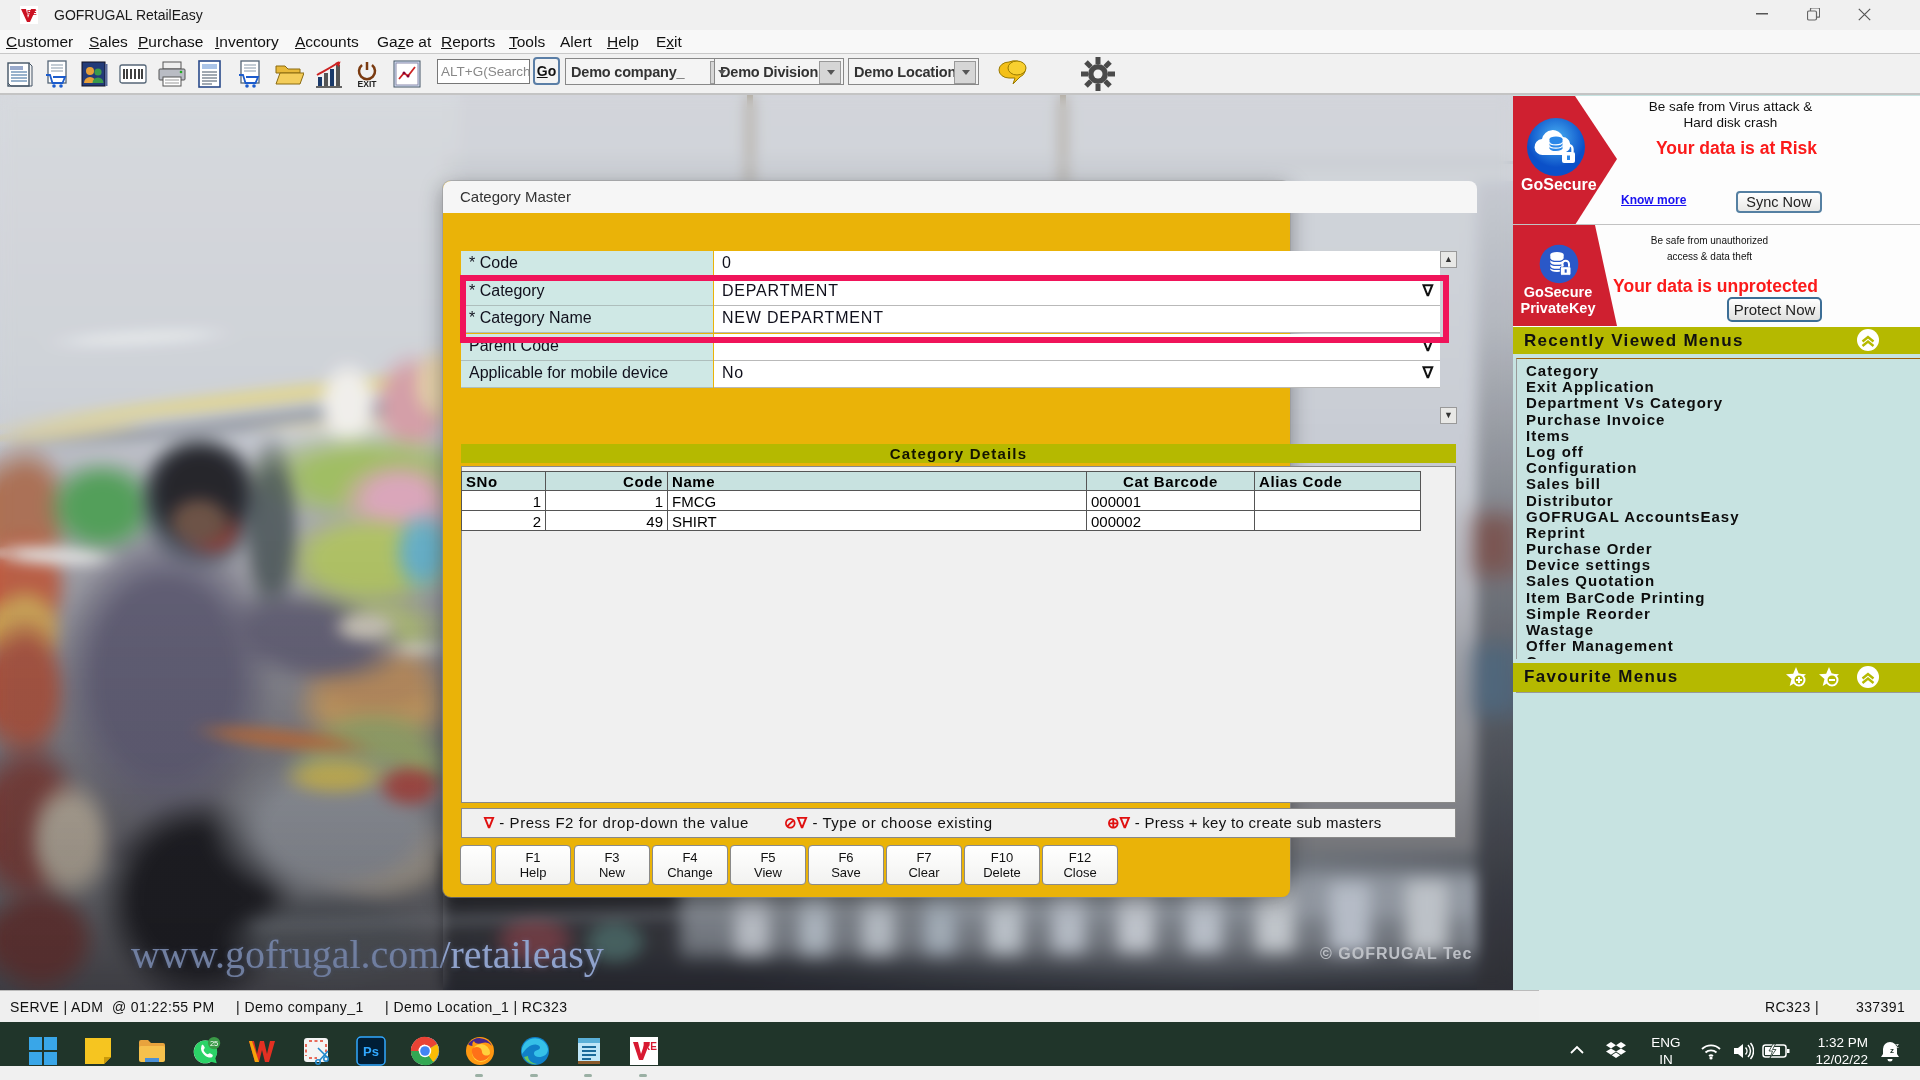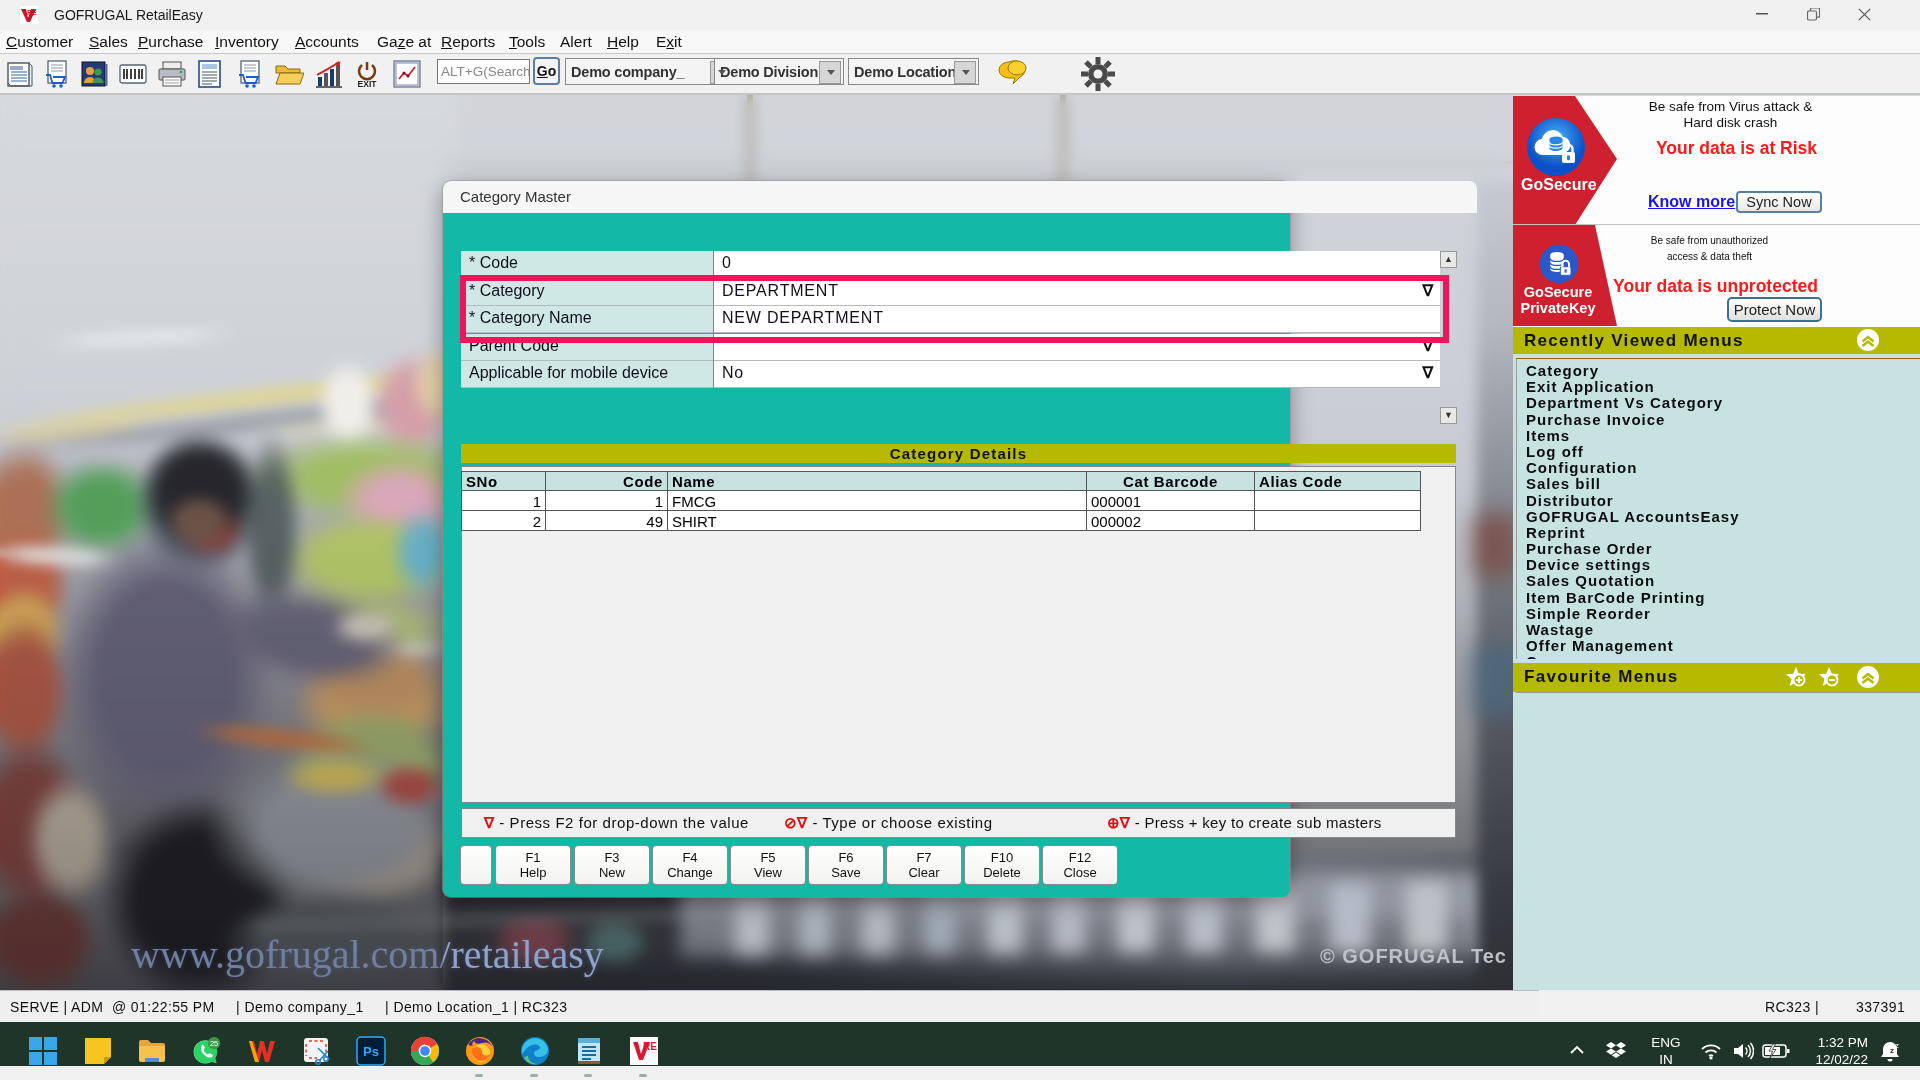--- a/index.html
+++ b/index.html
@@ -11,21 +11,21 @@
 #titletxt{left:54px;top:7px;font-size:14px;color:#1a1a1a;}
 #menubar{left:0;top:30px;width:1920px;height:23px;background:#f8f8f8;font-size:15.5px;color:#111;}
 #menubar span{position:absolute;top:3px;}
 #toolbar{left:0;top:53px;width:1920px;height:42px;background:#f1f1f1;border-top:1px solid #c8c8c8;border-bottom:2px solid #c4c4c4;}
 .ticon{position:absolute;top:5px;width:30px;height:30px;}
 
 #main{left:0;top:95px;width:1920px;height:895px;background:#cbcfd7;}
 #photo{left:0;top:0;width:1513px;height:895px;overflow:hidden;background:#c9cdd5;}
 .blob{position:absolute;}
 
-#dialog{left:443px;top:86px;width:847px;height:716px;background:#14b8a6;border-radius:8px;box-shadow:0 0 0 1px rgba(150,150,150,.55),0 5px 22px rgba(0,0,0,.38);}
+#dialog{left:443px;top:86px;width:847px;height:716px;background:#eab308;border-radius:8px;box-shadow:0 0 0 1px rgba(150,150,150,.55),0 5px 22px rgba(0,0,0,.38);}
 #dlgtitle{left:17px;top:7px;font-size:15px;color:#333;}
 #modeband{left:2px;top:32px;width:1030px;height:33px;background:#b5b900;}
 #modeband span{position:absolute;left:18px;top:5px;font-size:19px;font-weight:bold;color:#141400;letter-spacing:1.2px;}
 .frow-label{position:absolute;left:18px;width:252px;height:27px;background:#cfe8e5;border-bottom:1px solid #aebebc;font-size:16px;color:#10101c;padding:3px 0 0 8px;}
 .frow-val{position:absolute;left:271px;width:726px;height:27px;background:#fff;border-bottom:1px solid #b9b9b9;font-size:16px;color:#10101c;padding:3px 0 0 8px;letter-spacing:.8px;}
 .nabla{position:absolute;right:6px;top:2px;font-size:16px;color:#111;font-weight:bold;}
 #redbox{left:17px;top:94px;width:989px;height:68px;border:6px solid #f0145a;background:transparent;z-index:5;}
 .scrbtn{position:absolute;left:997px;width:17px;height:17px;background:#e8e8e6;border:1px solid #999;font-size:9px;color:#333;text-align:center;line-height:15px;}
 #cdband{left:18px;top:263px;width:995px;height:19px;background:#b5b900;text-align:center;font-size:15px;font-weight:bold;color:#141400;padding-top:1px;letter-spacing:1.2px;}
 #tblbox{left:18px;top:285px;width:995px;height:337px;background:#f0f0f0;border:1px solid #888;}
@@ -268,21 +268,21 @@
     <div class="blob" style="left:1474px;top:420px;width:39px;height:60px;background:#7a4a44;filter:blur(9px);"></div>
     <div class="blob" style="left:1474px;top:550px;width:39px;height:70px;background:#44607a;filter:blur(9px);"></div>
     <div class="blob" style="left:490px;top:818px;width:90px;height:55px;background:radial-gradient(closest-side,#6a3038 55%,rgba(106,48,56,0));"></div>
     <div class="blob" style="left:580px;top:822px;width:70px;height:50px;background:radial-gradient(closest-side,#3a5a58 55%,rgba(58,90,88,0));"></div>
     <div class="blob" style="left:250px;top:818px;width:760px;height:5px;background:rgba(150,156,164,.65);transform:rotate(-1.6deg);filter:blur(2px);"></div>
 
     <div class="blob" style="left:0;top:0;width:1513px;height:895px;backdrop-filter:blur(7px) saturate(.88);"></div>
     <div class="blob" style="left:0;top:0;width:1513px;height:895px;background:rgba(198,200,212,.07);"></div>
 
     <div class="blob" style="left:131px;top:836px;font-family:'Liberation Serif',serif;font-size:40px;color:#8fa2cc;text-shadow:0 0 5px rgba(110,130,180,.4);">www.gofrugal.com/retaileasy</div>
-    <div class="blob" style="left:1320px;top:850px;font-size:20px;font-weight:bold;color:#bdc0c6;letter-spacing:1px;">© GOFRUGAL Tec</div>
+    <div class="blob" style="left:1320px;top:850px;font-size:16px;font-weight:bold;color:#bdc0c6;letter-spacing:1px;">© GOFRUGAL Tec</div>
 
     <div class="blob" style="left:0;top:430px;width:443px;height:465px;background:linear-gradient(180deg,rgba(10,10,16,0) 0%,rgba(10,10,16,.10) 55%,rgba(10,10,16,.26) 100%);"></div>
   </div>
   <div class="abs" id="rpanel">
 
     <div class="ad" style="top:1px;height:129px;border-bottom:1px solid #c2c2c2;">
       <polygon points="" id="arrow1"></polygon>
       <svg class="abs" style="left:0;top:0" width="110" height="129">
           <polygon points="0,0 62,0 104,63 62,129 0,129" fill="#cf2030"></polygon>
         </svg>
@@ -302,21 +302,21 @@
           </g>
         <g>
             <rect x="36" y="35" width="13" height="11" rx="2" fill="#fff"></rect>
             <path d="M38.5 35 v-3 a4 4 0 0 1 8 0 v3" stroke="#fff" stroke-width="2.4" fill="none"></path>
             <rect x="41" y="38.5" width="3" height="4.5" fill="#2a87e8"></rect>
           </g>
       </svg>
       <div class="abs" style="left:8px;top:80px;width:72px;text-align:center;font-weight:bold;font-size:16px;color:#fff;">GoSecure</div>
       <div class="abs" style="left:74px;top:3px;width:287px;text-align:center;font-size:13.5px;color:#111;line-height:16px;">Be safe from Virus attack &amp;<br>Hard disk crash</div>
       <div class="abs" style="left:80px;top:42px;width:287px;text-align:center;font-size:17.5px;font-weight:bold;color:#fb1a1a;">Your data is at Risk</div>
-      <div class="abs" style="left:135px;top:97px;font-size:16px;font-weight:bold;color:#1a12f0;text-decoration:underline;">Know more</div>
+      <div class="abs" style="left:108px;top:97px;font-size:12px;font-weight:bold;color:#1a12f0;text-decoration:underline;">Know more</div>
       <div class="abs" style="left:223px;top:95px;width:86px;height:22px;border:2px solid #5580a2;border-radius:4px;background:linear-gradient(#fff,#e8e8e6);text-align:center;font-size:14.5px;color:#222;padding-top:1px;">Sync Now</div>
     </div>
 
     <div class="ad" style="top:130px;height:102px;">
       <svg class="abs" style="left:0;top:0" width="110" height="101">
           <polygon points="0,0 82,0 104,101 0,101" fill="#cf2030"></polygon>
         </svg>
       <svg class="abs" style="left:26px;top:19px" width="40" height="40" viewBox="0 0 60 60">
         <circle cx="30" cy="30" r="29" fill="#2a58c8"></circle>
         <g>

